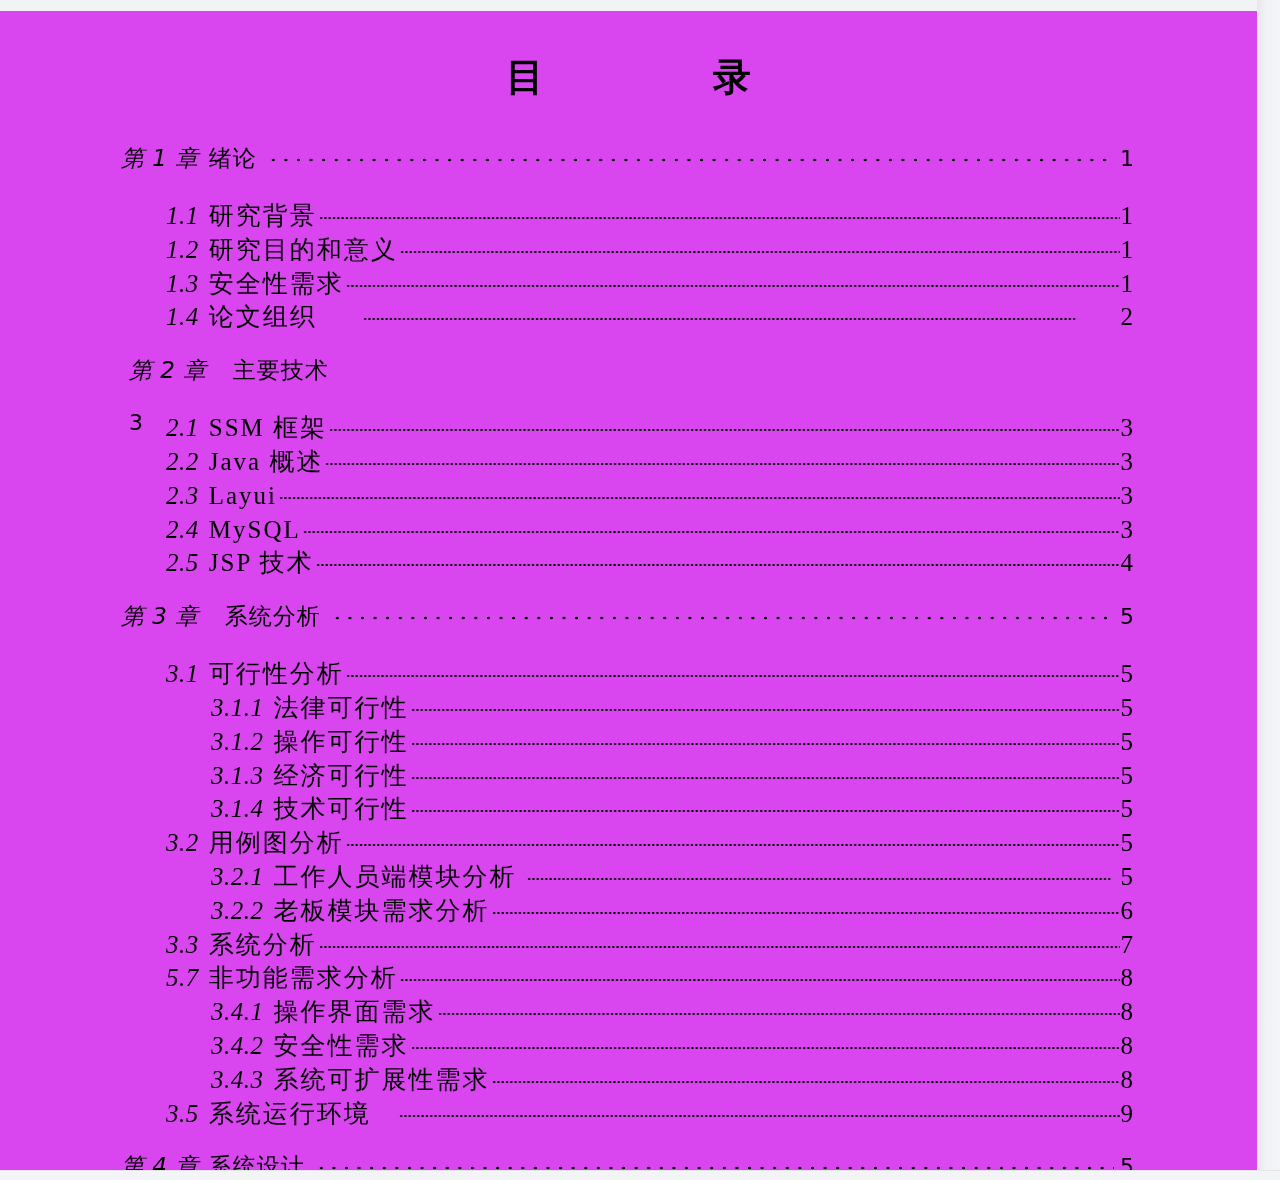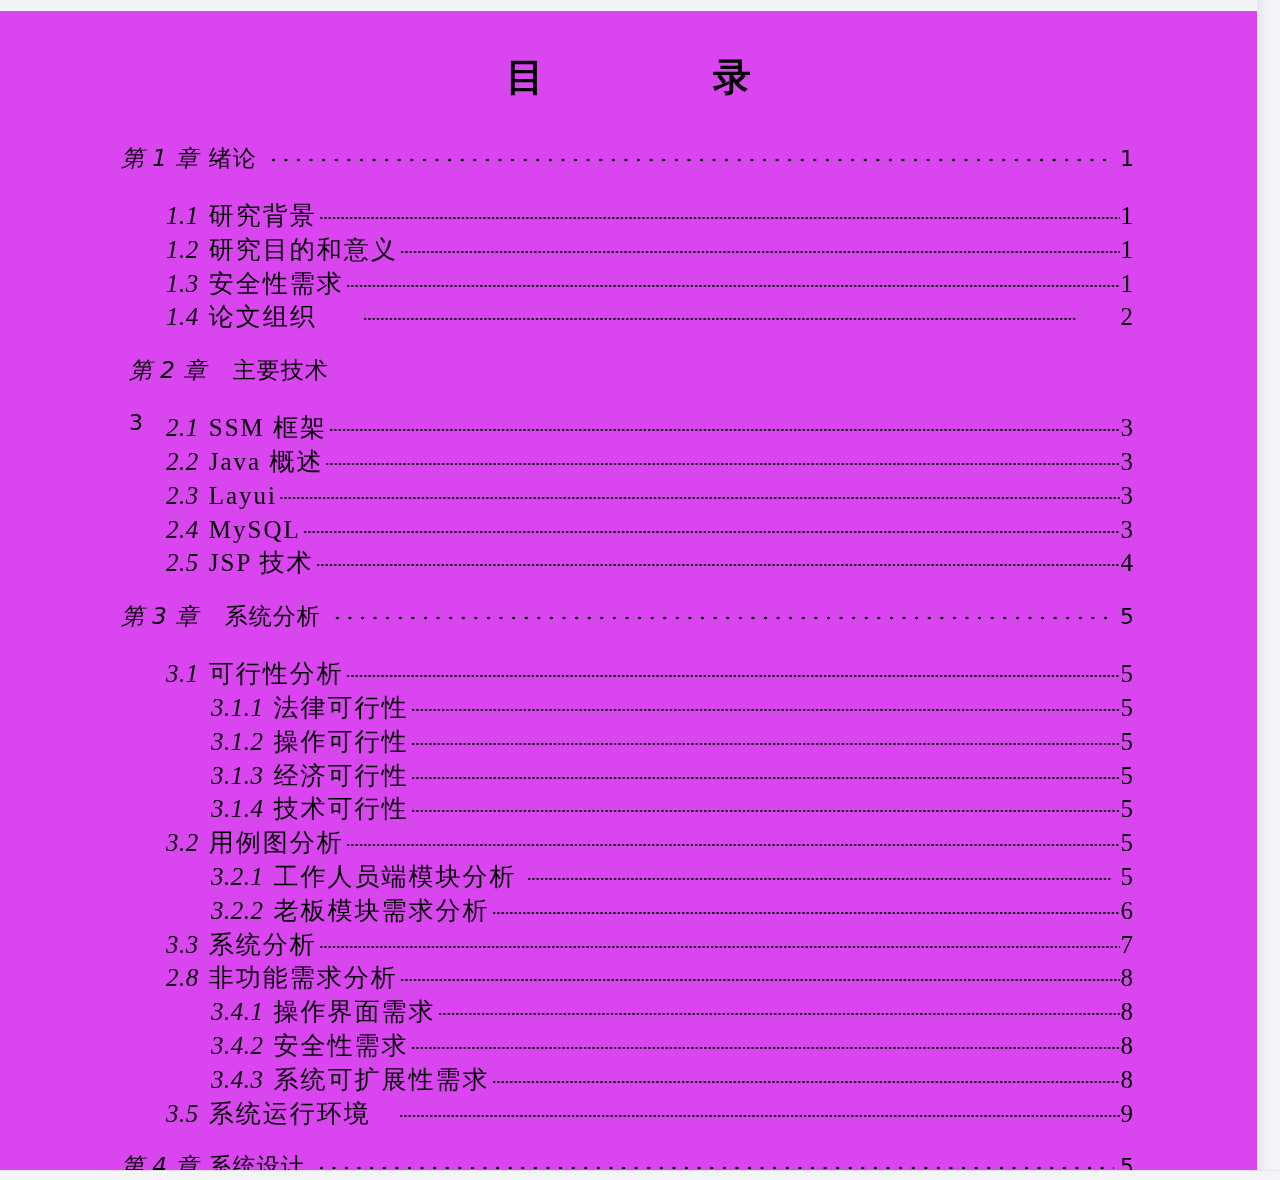--- a/index.html
+++ b/index.html
@@ -213,21 +213,21 @@
     <span class="label"><span class="num">3.2.2</span><span class="txt">老板模块需求分析</span></span>
     <span class="leader"></span>
     <span class="page-num">6</span>
   </div>
       <div class="toc-line section lvl2" style="top: 917px;">
     <span class="label"><span class="num">3.3</span><span class="txt">系统分析</span></span>
     <span class="leader"></span>
     <span class="page-num">7</span>
   </div>
       <div class="toc-line section lvl2" style="top: 950px;">
-    <span class="label"><span class="num">2.8</span><span class="txt">非功能需求分析</span></span>
+    <span class="label"><span class="num">5.7</span><span class="txt">非功能需求分析</span></span>
     <span class="leader"></span>
     <span class="page-num">8</span>
   </div>
       <div class="toc-line section lvl3" style="top: 984px;">
     <span class="label"><span class="num">3.4.1</span><span class="txt">操作界面需求</span></span>
     <span class="leader"></span>
     <span class="page-num">8</span>
   </div>
       <div class="toc-line section lvl3" style="top: 1018px;">
     <span class="label"><span class="num">3.4.2</span><span class="txt">安全性需求</span></span>

